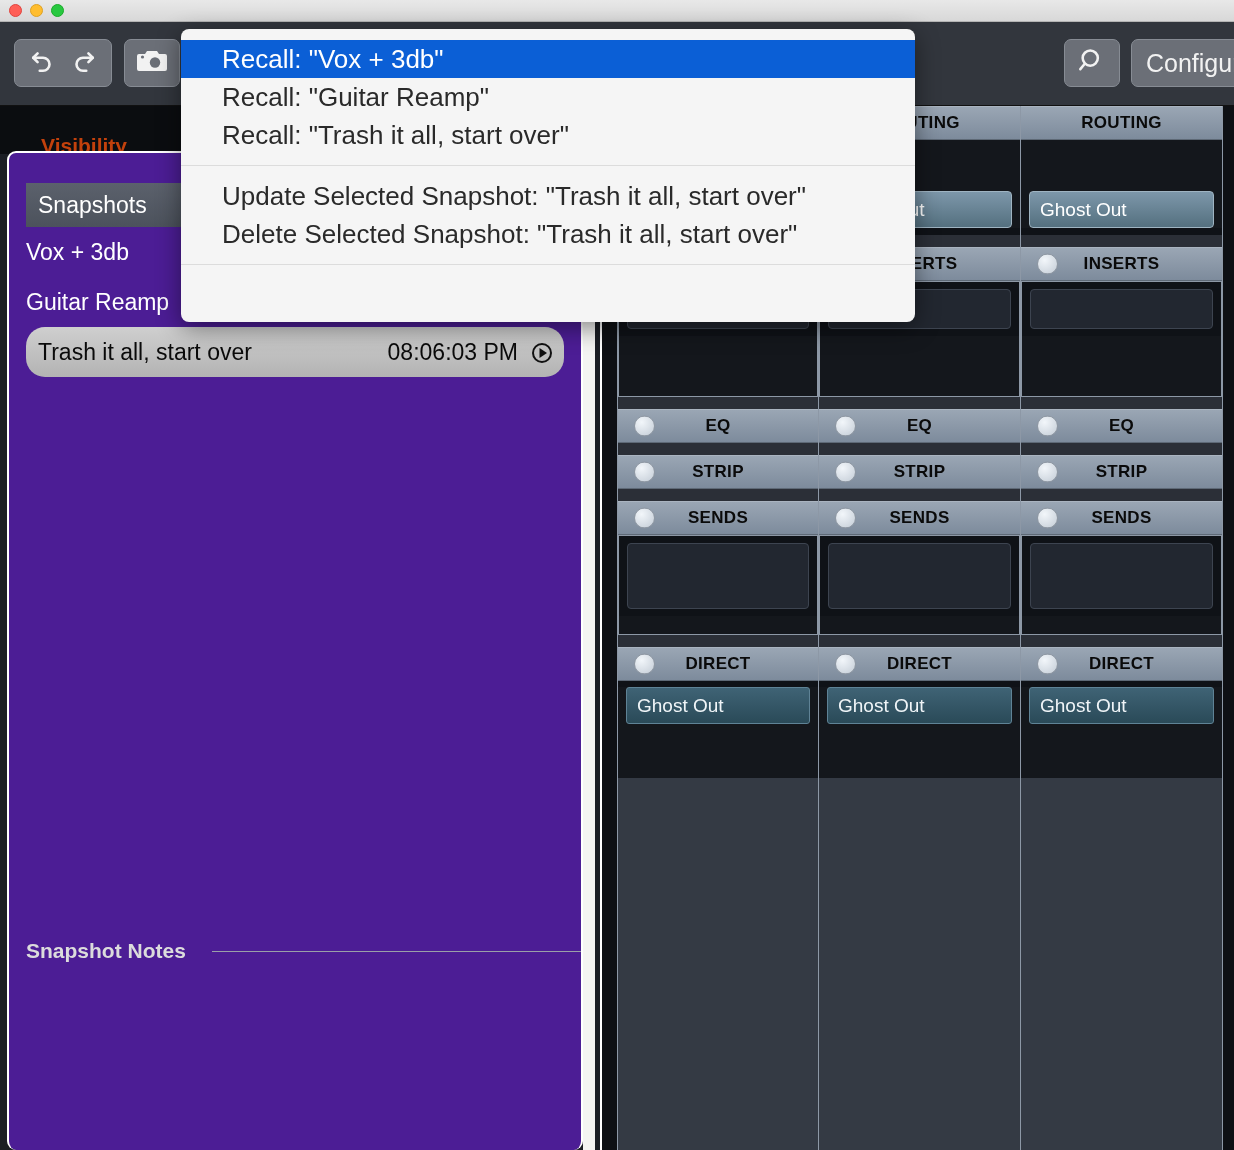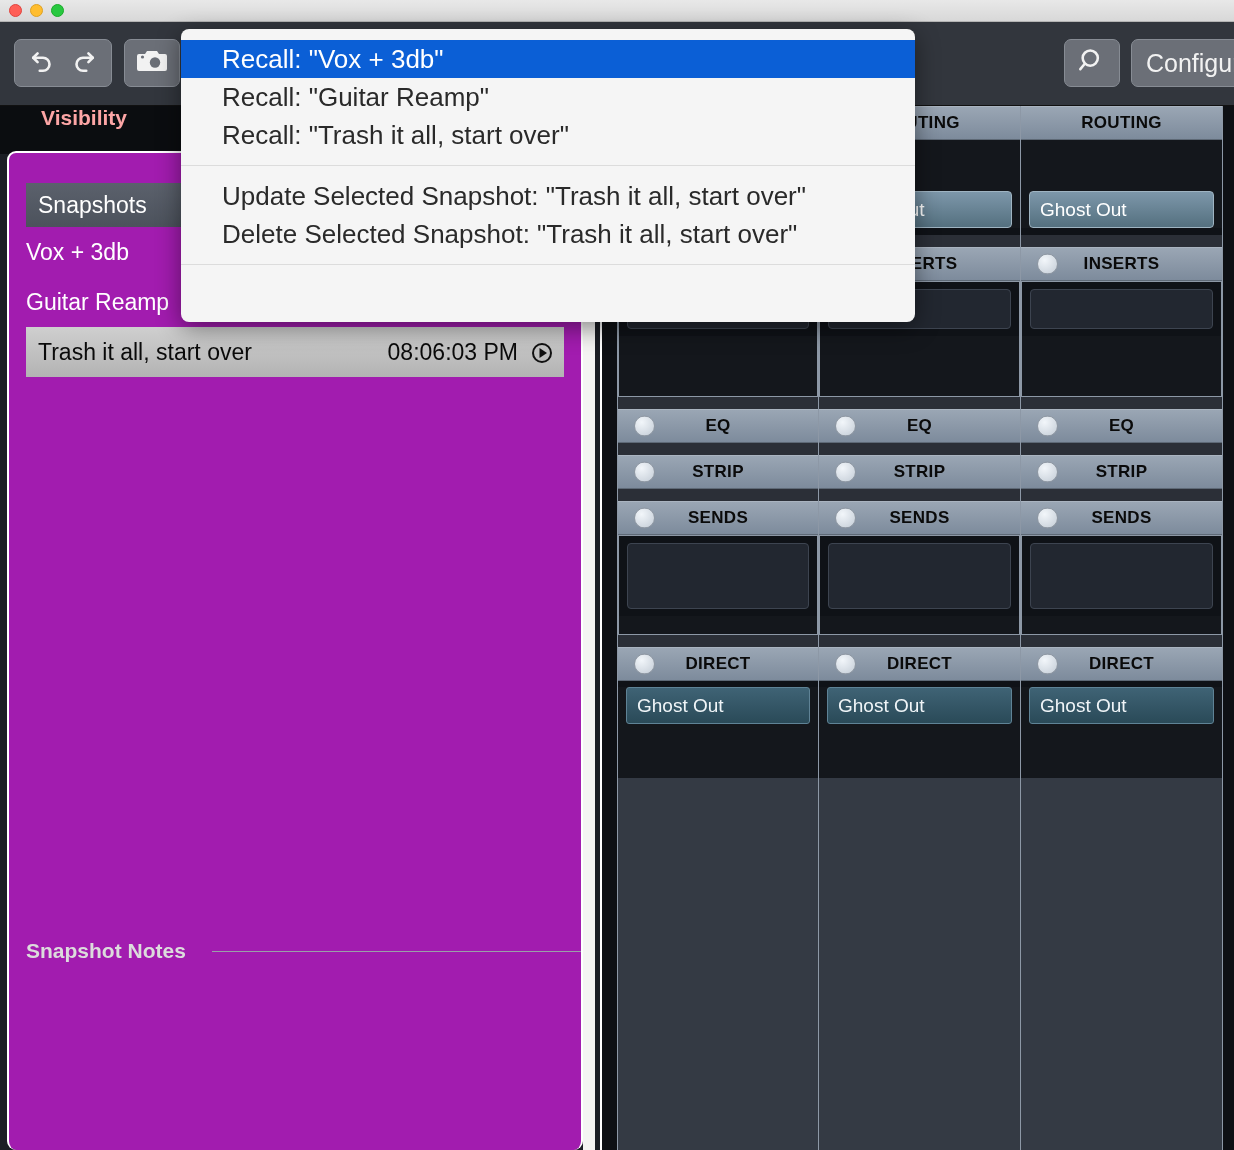--- a/index.html
+++ b/index.html
@@ -46,28 +46,28 @@
     color: #f2f2f2; font-size: 25px; white-space: nowrap; overflow: hidden;
   }
   .ico { display: block; }
 
   
   .secbar {
     position: absolute; left: 0; top: 106px; width: 1234px; height: 48px;
     background: #0b0d10;
   }
   .secbar .vis-label {
-    position: absolute; left: 41px; top: 0;
-    color: #fca5a5; font-size: 21px; font-weight: bold;
+    position: absolute; left: 41px; top: 28px;
+    color: #c2410c; font-size: 21px; font-weight: bold;
   }
 
   
   .snap-panel {
     position: absolute; left: 7px; top: 151px; width: 576px; height: 999px;
-    background: #a21caf;
+    background: #4c1d95;
     border: 2px solid #ffffff;
     border-radius: 9px;
     border-bottom: none;
     overflow: hidden;
   }
   .snap-scrollbar {
     position: absolute; left: 583px; top: 151px; width: 12px; height: 999px;
     background: #f4f4f2;
   }
   .snap-list { position: absolute; left: 0; top: 0; width: 100%; }
@@ -81,20 +81,21 @@
     height: 44px;
     background: linear-gradient(#5b616c, #4c525c);
     color: #ffffff; font-size: 23px;
     width: 538px;
   }
   .snap-row.selected {
     margin: 0 16px 0 17px; width: 538px;
     padding: 0 12px;
     background: linear-gradient(#cfcfcf, #b3b3b3);
     color: #0a0a0a;
+    border-radius: 19px;
   }
   .snap-name { flex: 1; white-space: nowrap; overflow: hidden; }
   .snap-time { font-size: 23px; margin-right: 14px; }
   .snap-recall-ico { width: 20px; height: 20px; }
 
   
   .notes-head {
     position: absolute; left: 17px; top: 786px; width: 556px;
     display: flex; align-items: center; gap: 26px;
   }

